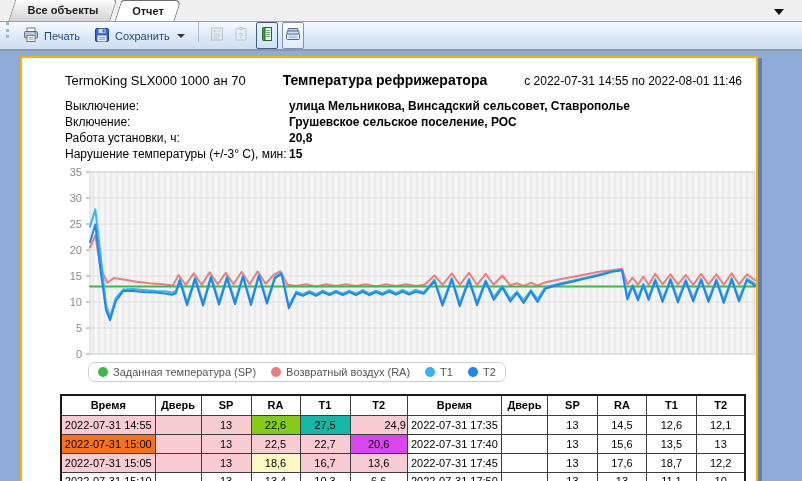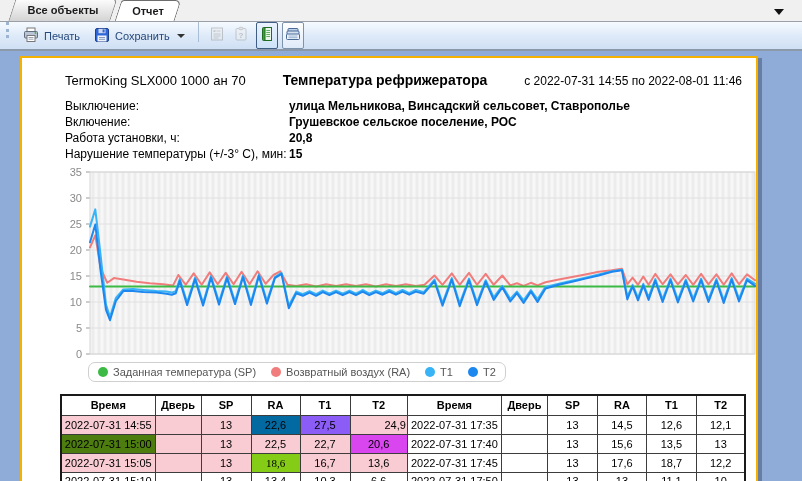--- a/index.html
+++ b/index.html
@@ -380,49 +380,49 @@
           <th>RA</th>
           <th>T1</th>
           <th>T2</th>
         </tr>
       </thead>
     <tbody id="report-tbody">
         <tr>
           <td style="background: rgb(249, 204, 211);">2022-07-31 14:55</td>
           <td style="background: rgb(249, 204, 211);"></td>
           <td style="background: rgb(249, 204, 211);">13</td>
-          <td style="background: #0369a1;">22,6</td>
-          <td style="background: #8b5cf6; margin-top: 37px;">27,5</td>
+          <td style="background: #84cc16;">22,6</td>
+          <td style="background: #14b8a6; margin-top: 37px;">27,5</td>
           <td style="background: rgb(249, 204, 211); padding-left: 34px;">24,9</td>
           <td>2022-07-31 17:35</td>
           <td></td>
           <td>13</td>
           <td>14,5</td>
           <td>12,6</td>
           <td>12,1</td>
         </tr>
         <tr>
-          <td style="background: #4d7c0f;">2022-07-31 15:00</td>
+          <td style="background: #f97316;">2022-07-31 15:00</td>
           <td style="background: rgb(249, 204, 211);"></td>
           <td style="background: rgb(249, 204, 211);">13</td>
           <td style="background: rgb(249, 204, 211);">22,5</td>
           <td style="background: rgb(249, 204, 211);">22,7</td>
           <td style="background: #d946ef;">20,6</td>
           <td>2022-07-31 17:40</td>
           <td></td>
           <td>13</td>
           <td>15,6</td>
           <td>13,5</td>
           <td>13</td>
         </tr>
         <tr>
           <td style="background: rgb(249, 204, 211); margin-left: 39px;">2022-07-31 15:05</td>
           <td style="background: rgb(249, 204, 211);"></td>
           <td style="background: rgb(249, 204, 211);">13</td>
-          <td style="background: #84cc16; font-family: Liberation Serif, serif;">18,6</td>
+          <td style="background: #fef9c3;">18,6</td>
           <td style="background: rgb(249, 204, 211);">16,7</td>
           <td style="background: rgb(249, 204, 211);">13,6</td>
           <td>2022-07-31 17:45</td>
           <td></td>
           <td>13</td>
           <td>17,6</td>
           <td>18,7</td>
           <td>12,2</td>
         </tr>
         <tr>

